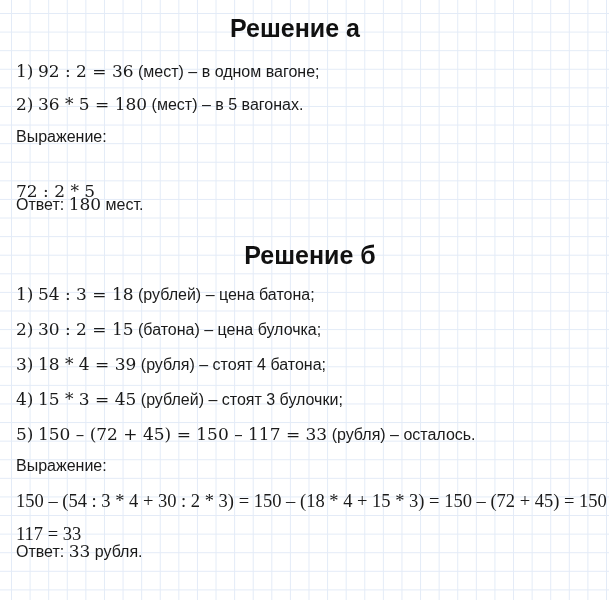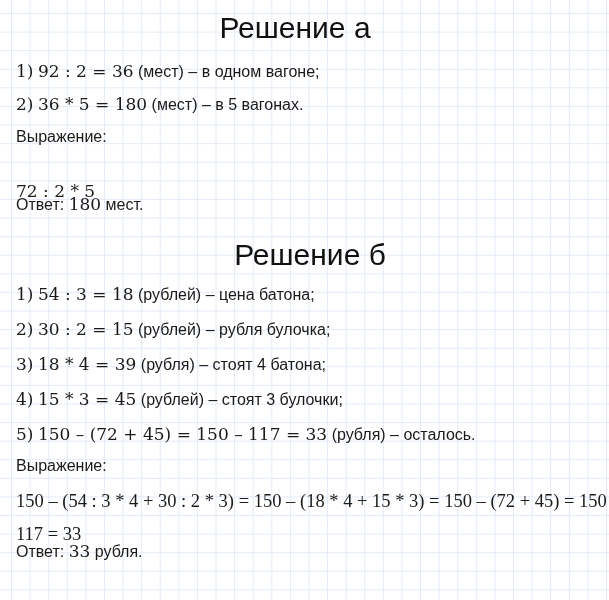--- a/index.html
+++ b/index.html
@@ -18,25 +18,25 @@
       background-size: 18.6px 18.6px;
       background-position: 11px 13px;
       color: #1a1a1a;
       font-family: "Liberation Sans", "DejaVu Sans", sans-serif;
     }
     .title {
       position: absolute;
       left: 0;
       width: 590px;
       text-align: center;
-      font-size: 30px;
+      font-size: 25px;
       line-height: 30px;
       color: #111111;
       margin: 0;
-      font-weight: normal;
+      font-weight: bold;
     }
     .line {
       position: absolute;
       left: 16px;
       font-size: 16px;
       line-height: 20px;
       white-space: nowrap;
       color: #1a1a1a;
     }
     .m {
@@ -76,21 +76,21 @@
 
 <h2 class="title" style="top:240px;padding-left:15px;">Решение б</h2>
 
 <div class="line" style="top:284px;">
   <span class="m">1)</span>
   <span class="m">54 : 3 = 18</span><span> (рублей) – цена батона;</span>
 </div>
 
 <div class="line" style="top:319px;">
   <span class="m">2)</span>
-  <span class="m">30 : 2 = 15</span><span> (рублей) – рубля булочка;</span>
+  <span class="m">30 : 2 = 15</span><span> (батона) – цена булочка;</span>
 </div>
 
 <div class="line" style="top:354px;">
   <span class="m">3)</span>
   <span class="m">18 * 4 = 39</span><span> (рубля) – стоят 4 батона;</span>
 </div>
 
 <div class="line" style="top:389px;">
   <span class="m">4)</span>
   <span class="m">15 * 3 = 45</span><span> (рублей) – стоят 3 булочки;</span>

